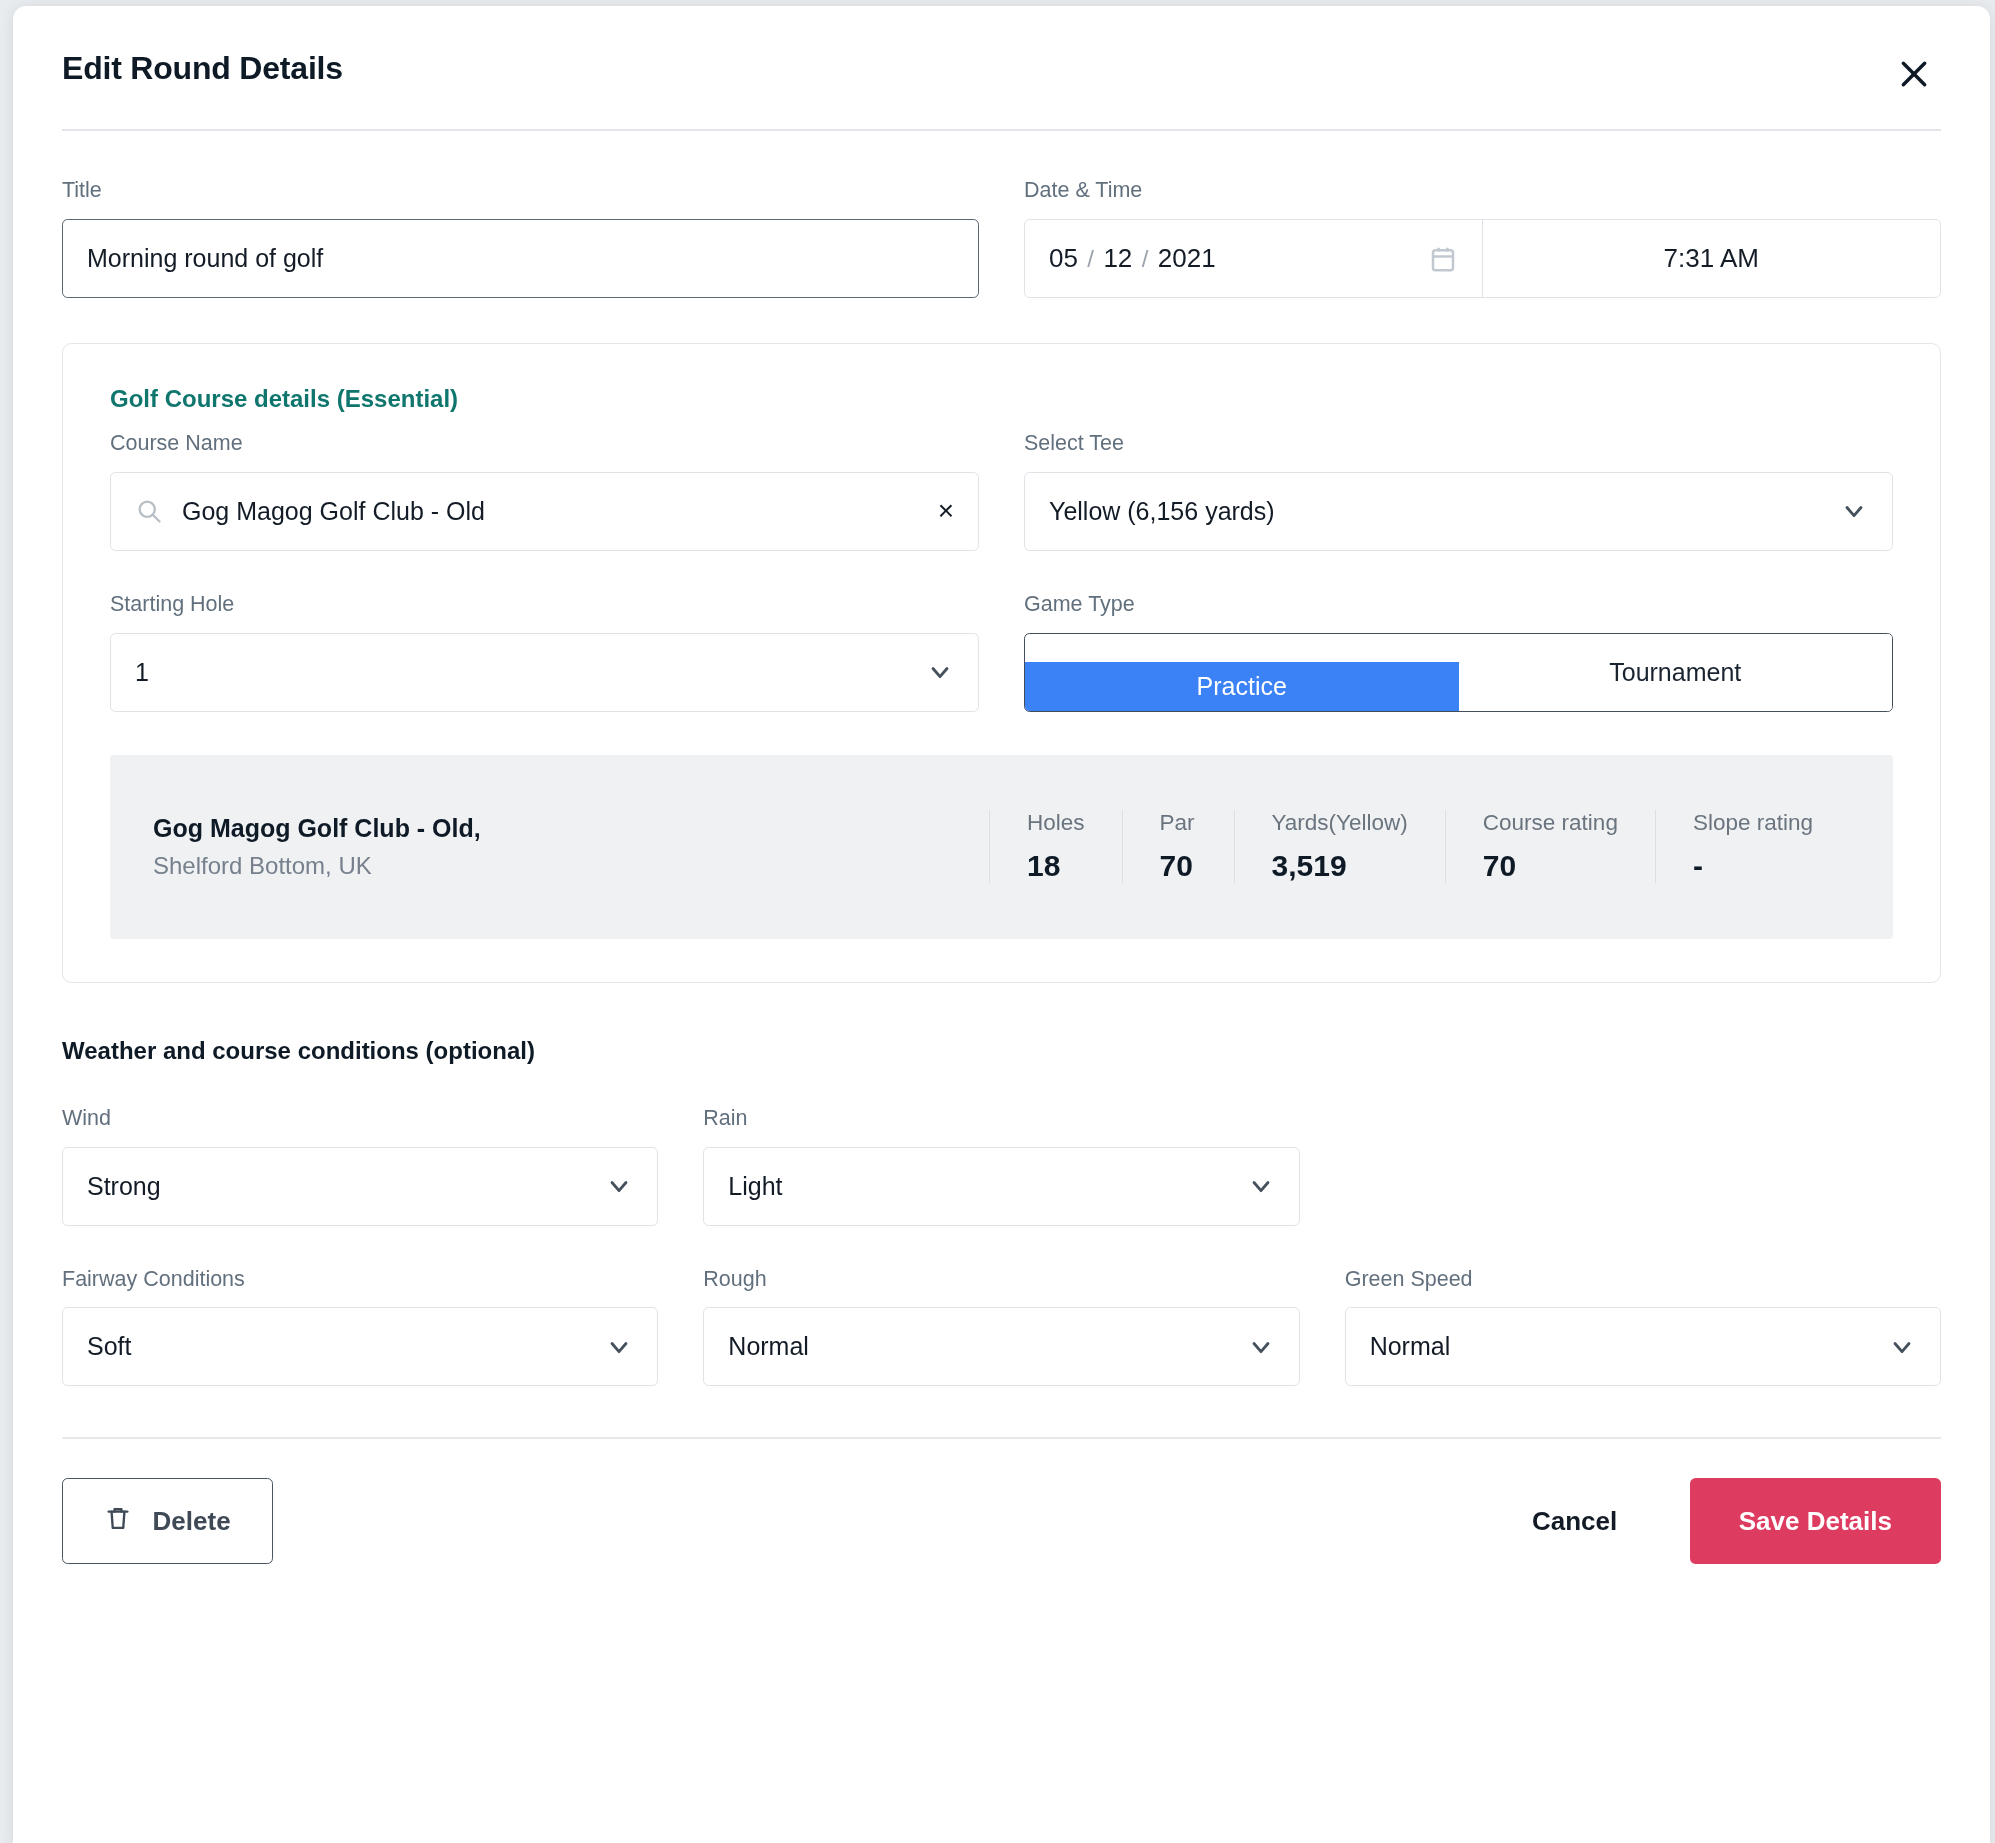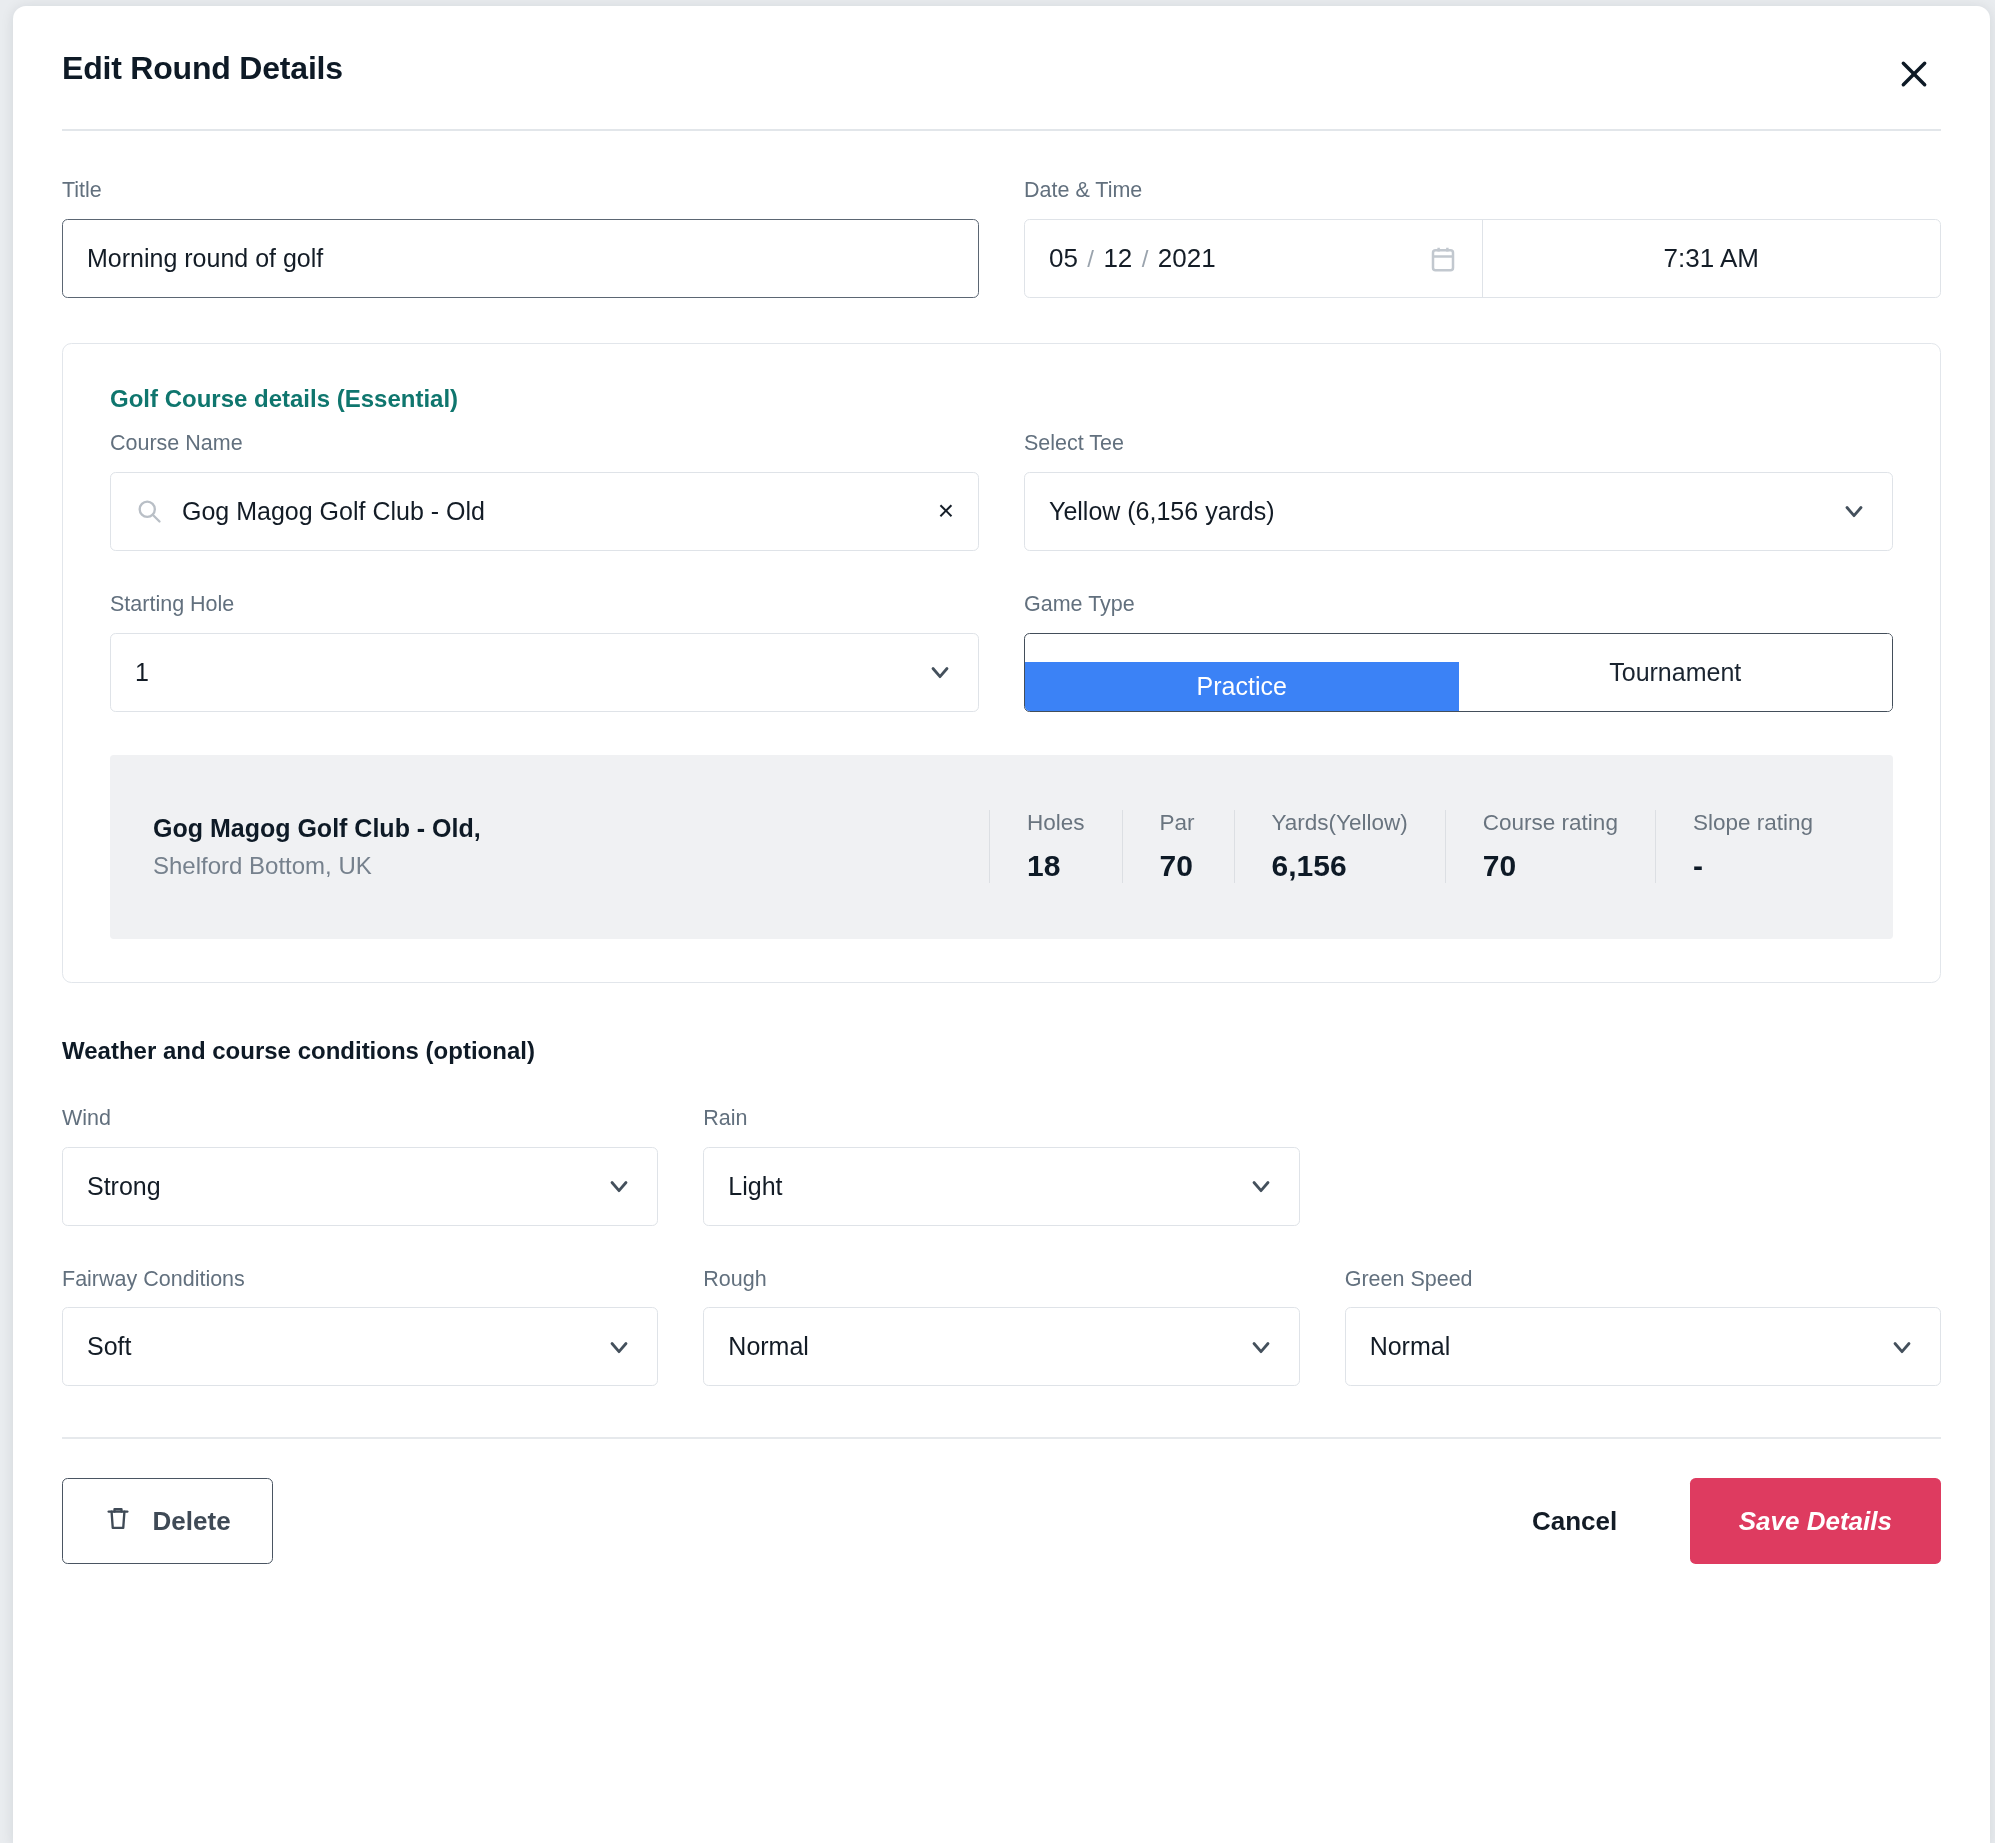--- a/index.html
+++ b/index.html
@@ -315,21 +315,20 @@
     height: 86px;
     padding: 0 49px;
     border: none;
     border-radius: 5.6px;
     background: #de3b60;
     color: #fff;
     font-size: 26px;
     font-weight: bold;
     cursor: pointer;
     font-family: "Liberation Sans", sans-serif;
-    font-style: italic;
   }
 </style>
 </head>
 <body>
 
 <div class="modal-card">
   <div class="inner">
 
     <div class="modal-header">
       <div class="modal-title">Edit Round Details</div>
@@ -431,21 +430,21 @@
         <div class="stat">
           <div class="slabel">Holes</div>
           <div class="svalue">18</div>
         </div>
         <div class="stat">
           <div class="slabel">Par</div>
           <div class="svalue">70</div>
         </div>
         <div class="stat">
           <div class="slabel">Yards(Yellow)</div>
-          <div class="svalue">6,156</div>
+          <div class="svalue">3,519</div>
         </div>
         <div class="stat">
           <div class="slabel">Course rating</div>
           <div class="svalue">70</div>
         </div>
         <div class="stat">
           <div class="slabel">Slope rating</div>
           <div class="svalue">-</div>
         </div>
       </div>

